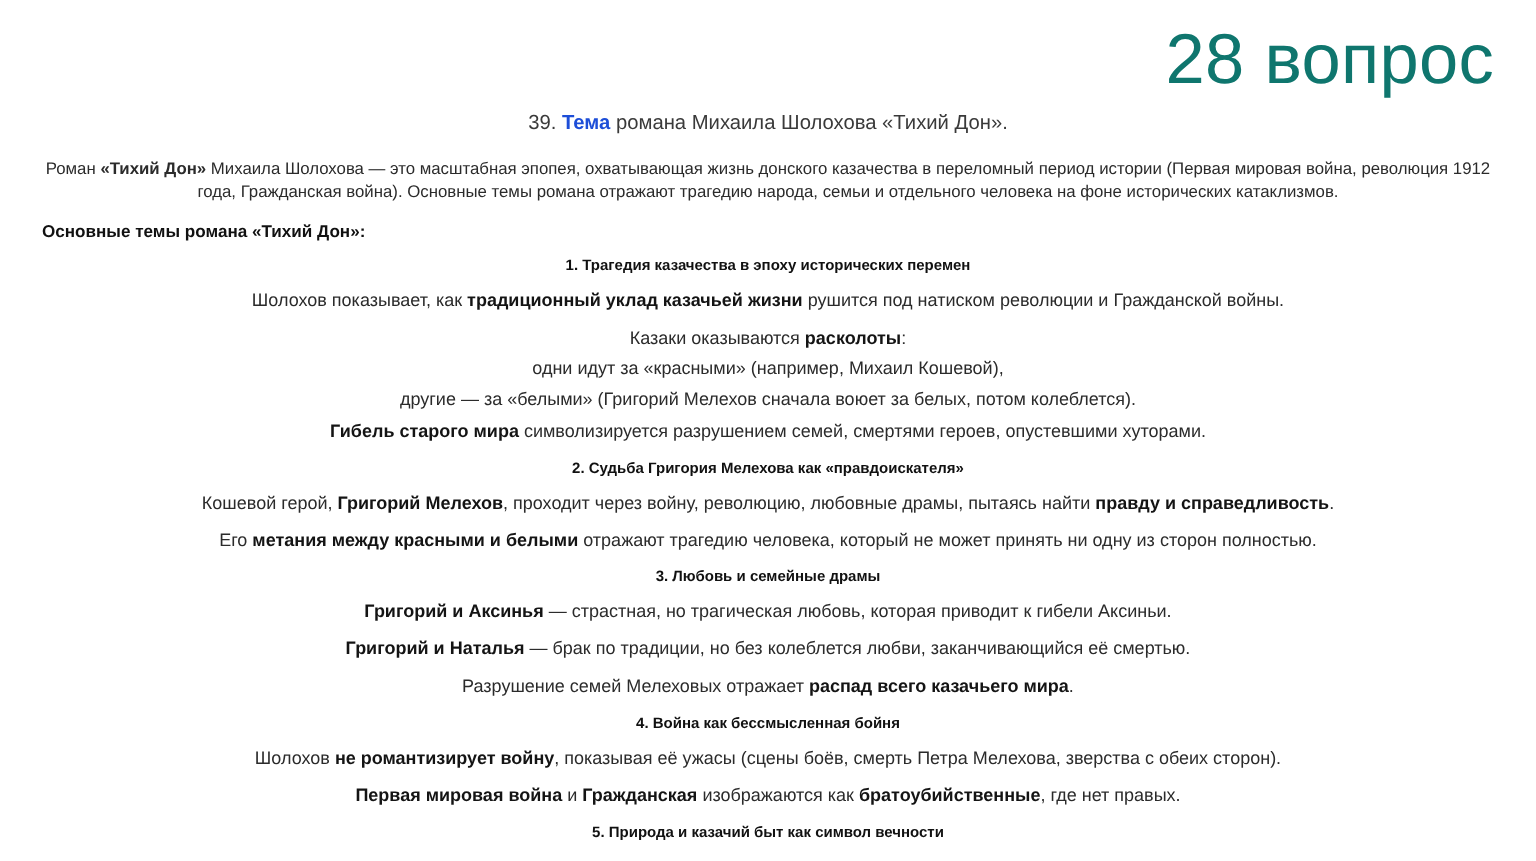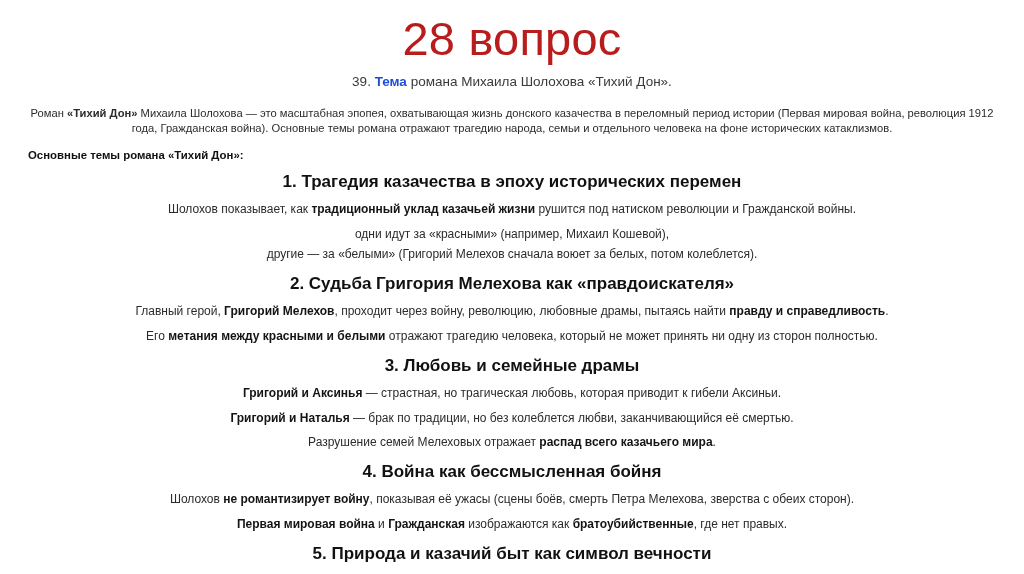--- a/index.html
+++ b/index.html
@@ -20,25 +20,25 @@
   .page {
     width: 1024px;
     height: 574px;
     box-sizing: border-box;
     padding: 0 28px;
     position: relative;
   }
 
   
   .title {
-    text-align: center;
+    text-align: right;
     font-size: 47px;
     line-height: 1.05;
     font-weight: 400;
-    color: #b91c1c;
+    color: #0f766e;
     letter-spacing: 0.2px;
     margin: 0;
     padding-top: 14px;
     white-space: nowrap;
   }
 
   .subtitle {
     text-align: center;
     font-size: 13.5px;
     line-height: 1.3;
@@ -78,21 +78,21 @@
     font-weight: 700;
     color: #111111;
     font-size: 11.4px;
     margin: 0 0 9px 0;
     text-align: left;
   }
 
   p.section-heading {
     font-weight: 700;
     color: #111111;
-    font-size: 17px;
+    font-size: 10px;
     margin: 11px 0 10px 0;
     text-align: center;
   }
 
   p.tight {
     margin: 0 0 5px 0;
   }
 </style>
 </head>
 <body>
@@ -109,24 +109,26 @@
 
     <p class="intro">
       <span>Роман </span><b>«Тихий Дон»</b><span> Михаила Шолохова — это масштабная эпопея, охватывающая жизнь донского казачества в переломный период истории (Первая мировая война, революция 1912 года, Гражданская война). Основные темы романа отражают трагедию народа, семьи и отдельного человека на фоне исторических катаклизмов.</span>
     </p>
 
     <p class="heading">Основные темы романа «Тихий Дон»:</p>
 
     <div id="sections-root">
         <p class="section-heading">1. Трагедия казачества в эпоху исторических перемен</p>
         <p class="line"><span>Шолохов показывает, как </span><b>традиционный уклад казачьей жизни</b><span> рушится под натиском революции и Гражданской войны.</span></p>
+        <p class="line tight"><span>Казаки оказываются </span><b>расколоты</b><span>:</span></p>
         <p class="line tight"><span>одни идут за «красными» (например, Михаил Кошевой),</span></p>
         <p class="line tight"><span>другие — за «белыми» (Григорий Мелехов сначала воюет за белых, потом колеблется).</span></p>
+        <p class="line"><b>Гибель старого мира</b><span> символизируется разрушением семей, смертями героев, опустевшими хуторами.</span></p>
         <p class="section-heading">2. Судьба Григория Мелехова как «правдоискателя»</p>
-        <p class="line"><span>Главный герой, </span><b>Григорий Мелехов</b><span>, проходит через войну, революцию, любовные драмы, пытаясь найти </span><b>правду и справедливость</b><span>.</span></p>
+        <p class="line"><span>Кошевой герой, </span><b>Григорий Мелехов</b><span>, проходит через войну, революцию, любовные драмы, пытаясь найти </span><b>правду и справедливость</b><span>.</span></p>
         <p class="line"><span>Его </span><b>метания между красными и белыми</b><span> отражают трагедию человека, который не может принять ни одну из сторон полностью.</span></p>
         <p class="section-heading">3. Любовь и семейные драмы</p>
         <p class="line"><b>Григорий и Аксинья</b><span> — страстная, но трагическая любовь, которая приводит к гибели Аксиньи.</span></p>
         <p class="line"><b>Григорий и Наталья</b><span> — брак по традиции, но без колеблется любви, заканчивающийся её смертью.</span></p>
         <p class="line"><span>Разрушение семей Мелеховых отражает </span><b>распад всего казачьего мира</b><span>.</span></p>
         <p class="section-heading">4. Война как бессмысленная бойня</p>
         <p class="line"><span>Шолохов </span><b>не романтизирует войну</b><span>, показывая её ужасы (сцены боёв, смерть Петра Мелехова, зверства с обеих сторон).</span></p>
         <p class="line"><b>Первая мировая война</b><span> и </span><b>Гражданская</b><span> изображаются как </span><b>братоубийственные</b><span>, где нет правых.</span></p>
         <p class="section-heading">5. Природа и казачий быт как символ вечности</p>
       </div>

